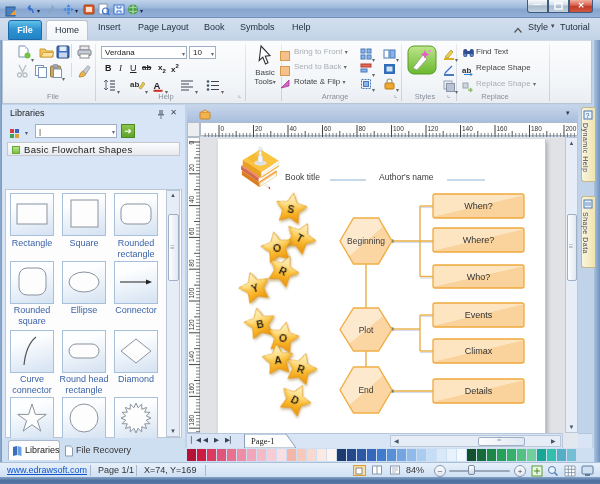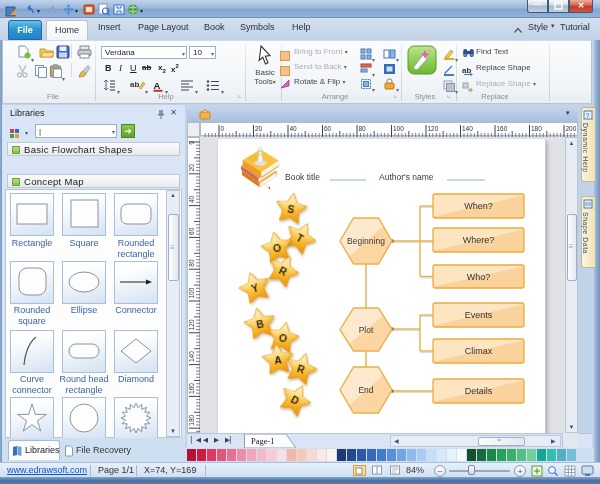--- a/index.html
+++ b/index.html
@@ -315,21 +315,20 @@
           <rect x="5" y="5" width="4" height="4" fill="#e0a030"></rect>
         </svg>
   </div>
   <div class="abs" style="left:23px;top:24px;font-size:6px;color:#556">▾</div>
   <div class="combo" style="left:33px;top:19px;width:82px;height:14px">
         <span style="position:absolute;left:3px;top:1px;color:#333">|</span>
         <span class="dd">▾</span>
       </div>
   <div class="abs" style="left:119px;top:19px;width:14px;height:14px;background:linear-gradient(#8cc64e,#5fa32a);border:1px solid #4c8a1e;color:#fff;font-size:9px;text-align:center;line-height:13px">➜</div>
   <div class="secbar" style="top:37px"><span class="cube"></span>Basic Flowchart Shapes</div>
-  <div class="secbar" style="top:69px"><span class="cube"></span>Concept Map</div>
 </div>
 <div id="shapearea" class="abs" style="left:5px;top:189px;width:177px;height:249px">
 </div>
 <div class="cell" style="left:10px;top:193px"><svg width="42" height="41" viewBox="0 0 42 41">
         <rect x="6" y="10" width="30" height="20" fill="#fdfdfd" stroke="#8a939e" stroke-width="1"></rect>
       </svg></div>
 <div class="cell" style="left:62px;top:193px"><svg width="42" height="41" viewBox="0 0 42 41">
         <rect x="8" y="6" width="27" height="27" fill="#fdfdfd" stroke="#8a939e" stroke-width="1"></rect>
       </svg></div>
 <div class="cell" style="left:114px;top:193px"><svg width="42" height="41" viewBox="0 0 42 41">

